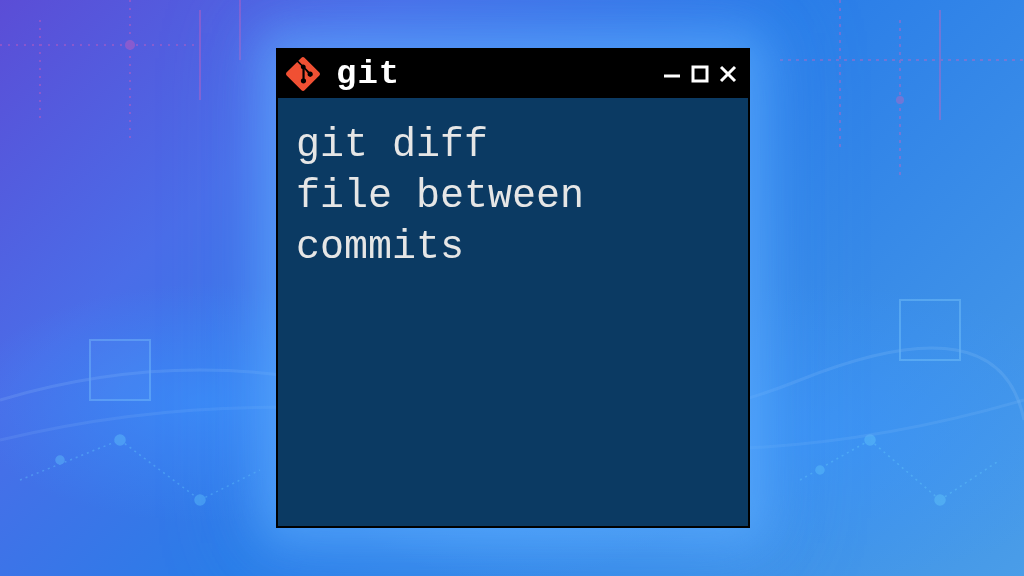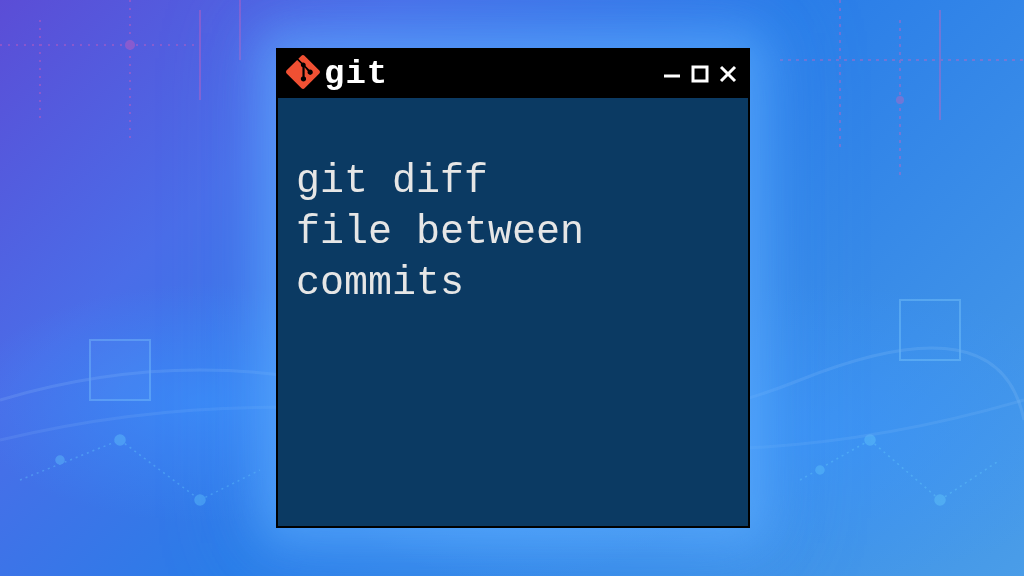--- a/index.html
+++ b/index.html
@@ -44,21 +44,22 @@
       height: 48px;
       background: #000;
       display: flex;
       align-items: center;
       padding: 0 10px 0 8px;
       justify-content: space-between;
     }
     
     .titlebar-left {
       display: flex;
-      gap: 4px;
+      align-items: center;
+      gap: 16px;
     }
     
     .git-logo {
       width: 34px;
       height: 34px;
       flex-shrink: 0;
     }
     
     .title-text {
       color: #fff;
@@ -81,21 +82,20 @@
       padding: 22px 18px;
     }
     
     .terminal-text {
       color: #e6e6e6;
       font-family: 'Consolas', 'Monaco', 'Courier New', monospace;
       font-size: 40px;
       line-height: 1.28;
       font-weight: 400;
       white-space: pre-line;
-      margin-top: 36px;
     }
   </style>
 </head>
 <body>
 
 <div class="bg-overlay"></div>
 
 <div class="bg-deco">
   <svg viewBox="0 0 1024 576" preserveAspectRatio="none">
 

